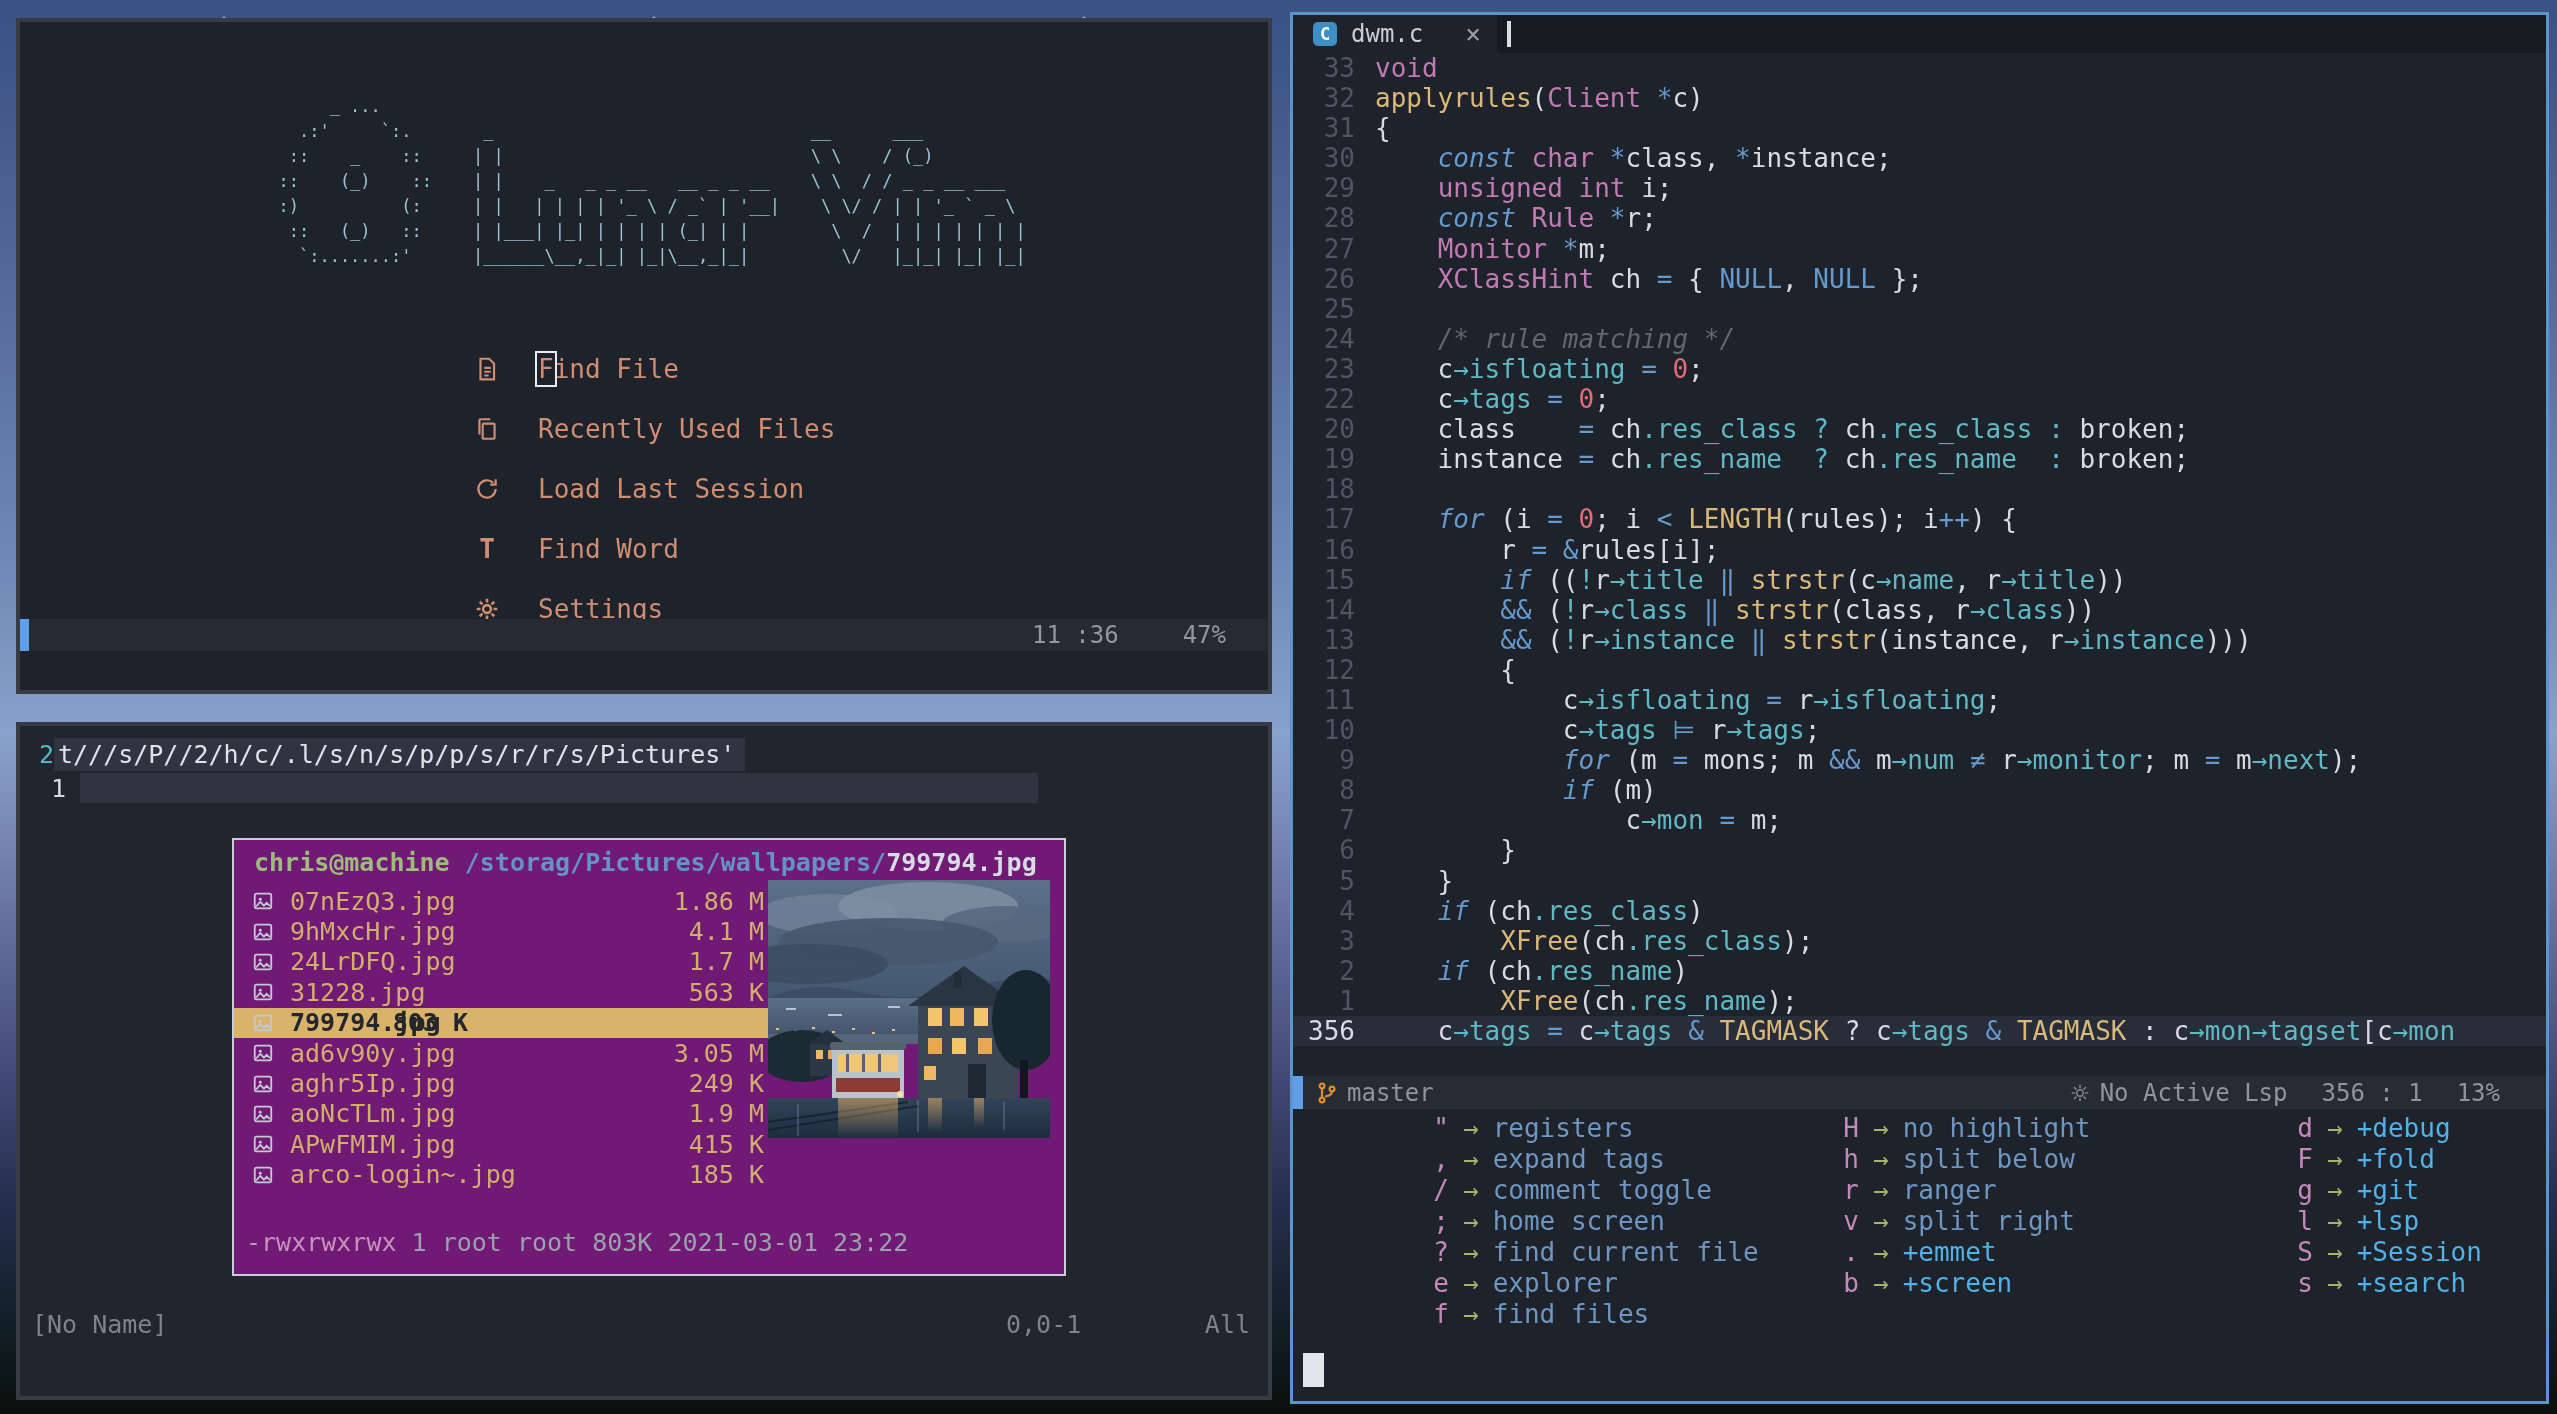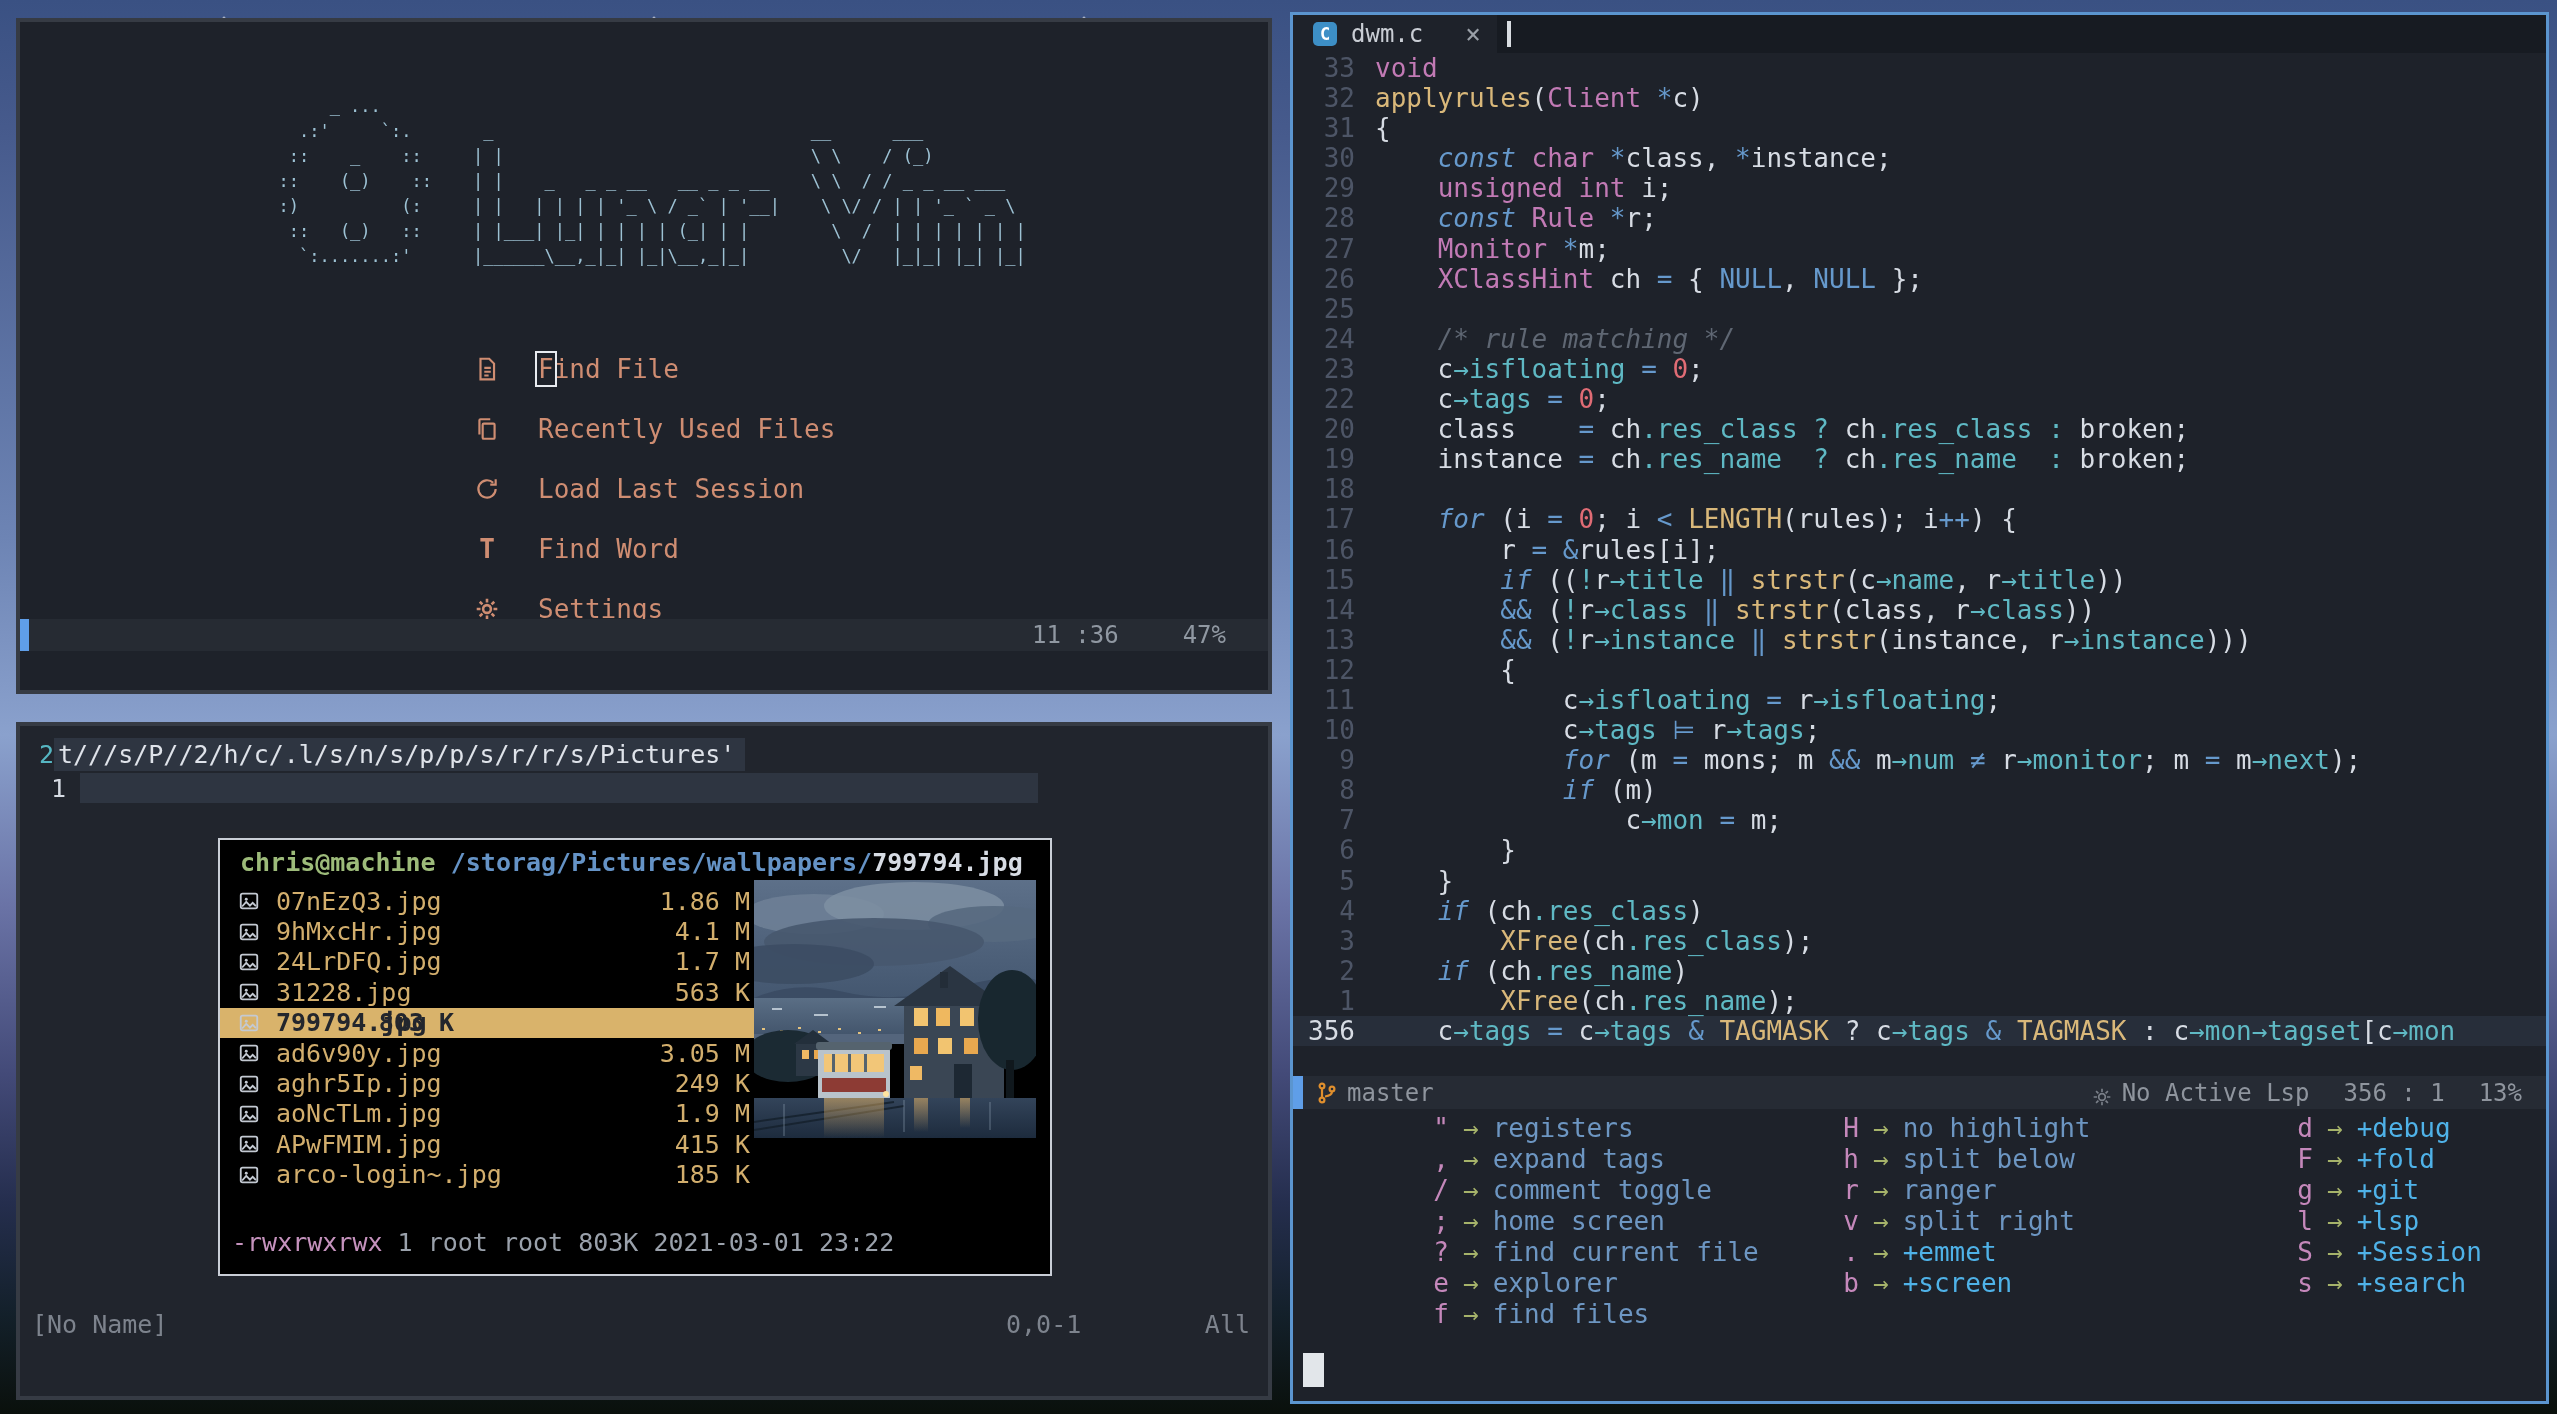--- a/index.html
+++ b/index.html
@@ -32,21 +32,21 @@
   .dash-status .accent{width:9px;height:32px;background:#5f9ee8;margin-right:10px}
   .dash-status .right{margin-left:auto;display:flex;gap:64px;padding-right:42px}
   
   #win-expl{left:16px;top:722px;width:1256px;height:678px;background:#21252d;border:4px solid #363b44;font-size:25px}
   .cmdline{position:absolute;top:12px;left:0;right:0;height:32px;display:flex;align-items:center}
   .cmdline .num{width:34px;text-align:right;color:#56b6c2}
   .cmdline .txt{background:#2e3541;color:#dfe3ea;padding:2px 10px 2px 4px}
   .line2{position:absolute;top:46px;left:0;right:0;height:32px;display:flex;align-items:center}
   .line2 .num{width:46px;text-align:right;color:#d7dce4}
   .line2 .strip{margin-left:14px;background:#2e3541;height:30px;width:958px}
-  #popup{position:absolute;left:198px;top:112px;width:830px;height:434px;border:2px solid #c9ced6;background:#000000}
+  #popup{position:absolute;left:212px;top:112px;width:830px;height:434px;border:2px solid #c9ced6;background:#701a75}
   .pp-head{position:absolute;left:20px;top:8px;white-space:pre;font-weight:bold}
   .pp-user{color:#9dbb7a}.pp-path{color:#6593c6}.pp-file{color:#d7dce4}
   #file-list{position:absolute;left:0;top:46px;right:0}
   .f-row{position:relative;height:30.4px;display:flex;align-items:center;color:#d2ae6d;cursor:pointer}
   .f-row .ic{width:26px;height:22px;margin-left:18px;display:inline-flex}
   .f-row .ic svg{width:22px;height:22px}
   .f-row .nm{margin-left:12px;white-space:pre}
   .f-row .sz{position:absolute;right:300px;white-space:pre}
   .f-row.sel{background:#d9b36b;color:#23262d;font-weight:bold;width:534px}
   .pp-perm{position:absolute;left:12px;top:388px;white-space:pre;color:#9aa1ab}
@@ -67,21 +67,21 @@
   .code-row{display:flex;height:30.1px;line-height:30.1px;white-space:pre}
   .code-row .ln{width:62px;text-align:right;padding-right:20px;color:#4d5566;flex:none}
   .code-row.cur{background:#272e3a}
   .code-row.cur .ln{color:#d7dce4;font-weight:normal}
   .tk-fg{color:#d7dce4}.tk-kw{color:#6699cc;font-style:italic}.tk-op{color:#6699cc}
   .tk-ty{color:#c27ab5}.tk-fn{color:#d9b87a}.tk-mb{color:#5fb9c4}.tk-nu{color:#e06c75}
   .tk-co{color:#5f6773;font-style:italic}
   #edit-status{position:absolute;left:0;right:0;top:1061px;height:33px;background:#262b34;display:flex;align-items:center;color:#8f959e;font-size:24px}
   #edit-status .accent{width:10px;height:33px;background:#5f9ee8;margin-right:12px}
   #edit-status .branch-ic{width:24px;height:24px;margin-right:8px;display:inline-flex}
-  #edit-status .right{margin-left:auto;display:flex;align-items:flex-end;gap:0;padding-right:24px}
+  #edit-status .right{margin-left:auto;display:flex;align-items:center;gap:0;padding-right:46px}
   #edit-status .lsp-ic{width:20px;height:20px;margin-right:10px;display:inline-flex;opacity:.8}
   #edit-status .sep{display:inline-block;width:34px}
   #whichkey{position:absolute;left:0;right:0;top:1094px;height:242px;font-size:26px}
   .wk-col{position:absolute;top:4px}
   .wk-item{height:31px;line-height:31px;display:flex;white-space:pre}
   .wk-key{min-width:26px;text-align:right;color:#c588bb}
   .wk-arr{color:#a6b36a;padding:0 14px}
   .wk-desc{color:#6d96c2}
   .wk-desc.plus{color:#4fb2e8}
   #cmd-cursor{position:absolute;left:10px;top:1338px;width:21px;height:34px;background:#e2e6ea}

